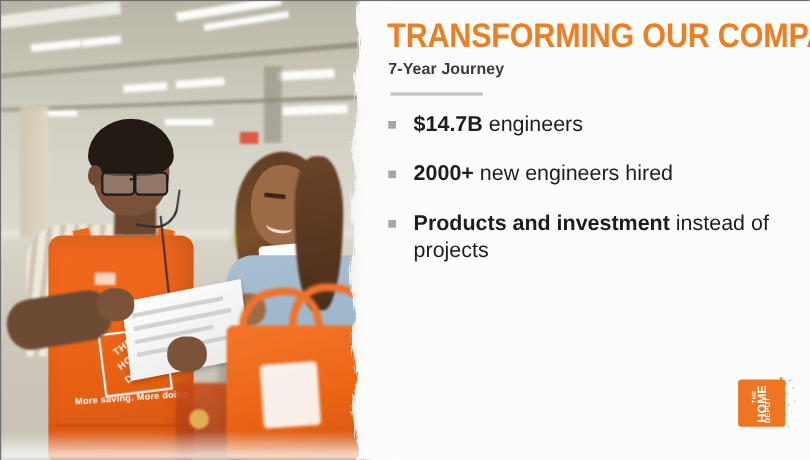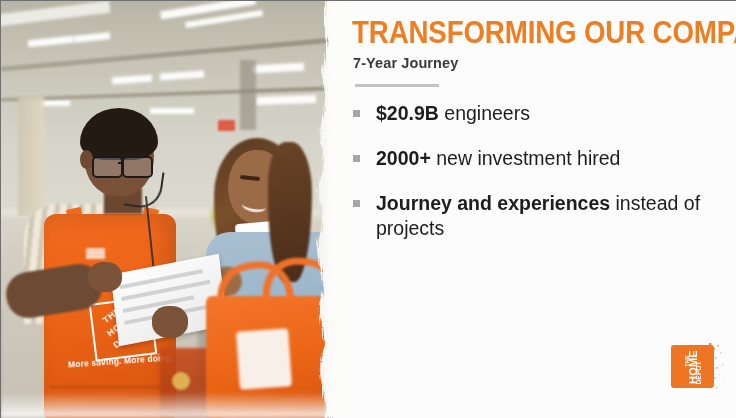--- a/index.html
+++ b/index.html
@@ -651,31 +651,31 @@
   <div class="content">
 
     <div class="title">TRANSFORMING OUR COMPANY</div>
     <div class="subtitle">7-Year Journey</div>
     <div class="divider"></div>
 
     <div class="bullets">
 
       <div class="bullet">
         <span class="sq"></span>
-        <b>$20.9B</b><span> engineers</span>
+        <b>$14.7B</b><span> engineers</span>
       </div>
 
       <div class="bullet">
         <span class="sq"></span>
-        <b>2000+</b><span> new investment hired</span>
+        <b>2000+</b><span> new engineers hired</span>
       </div>
 
       <div class="bullet">
         <span class="sq"></span>
-        <b>Journey and experiences</b><span> instead of projects</span>
+        <b>Products and investment</b><span> instead of projects</span>
       </div>
 
     </div>
   </div>
 
   <div class="logo-wrap">
     <div class="logo-box"></div>
     <div class="logo-text" style="left:7px; top:7px;">
       <span>
         <span class="logo-the" style="display:block">THE</span>

